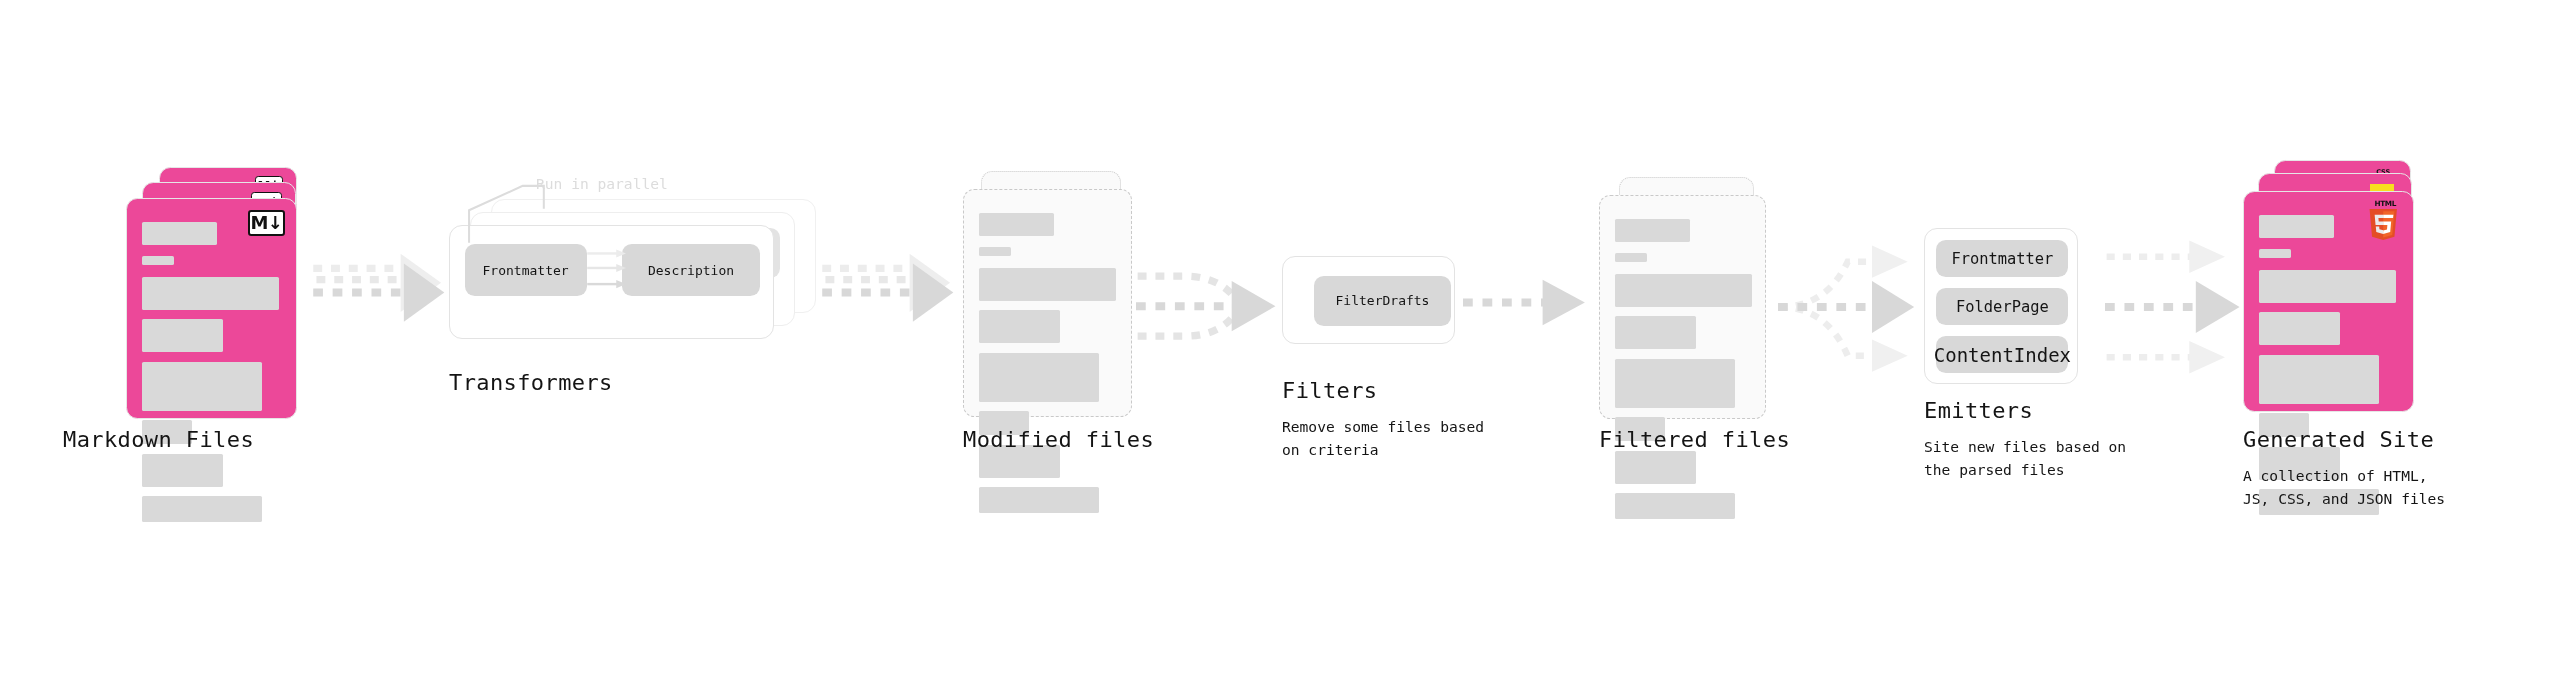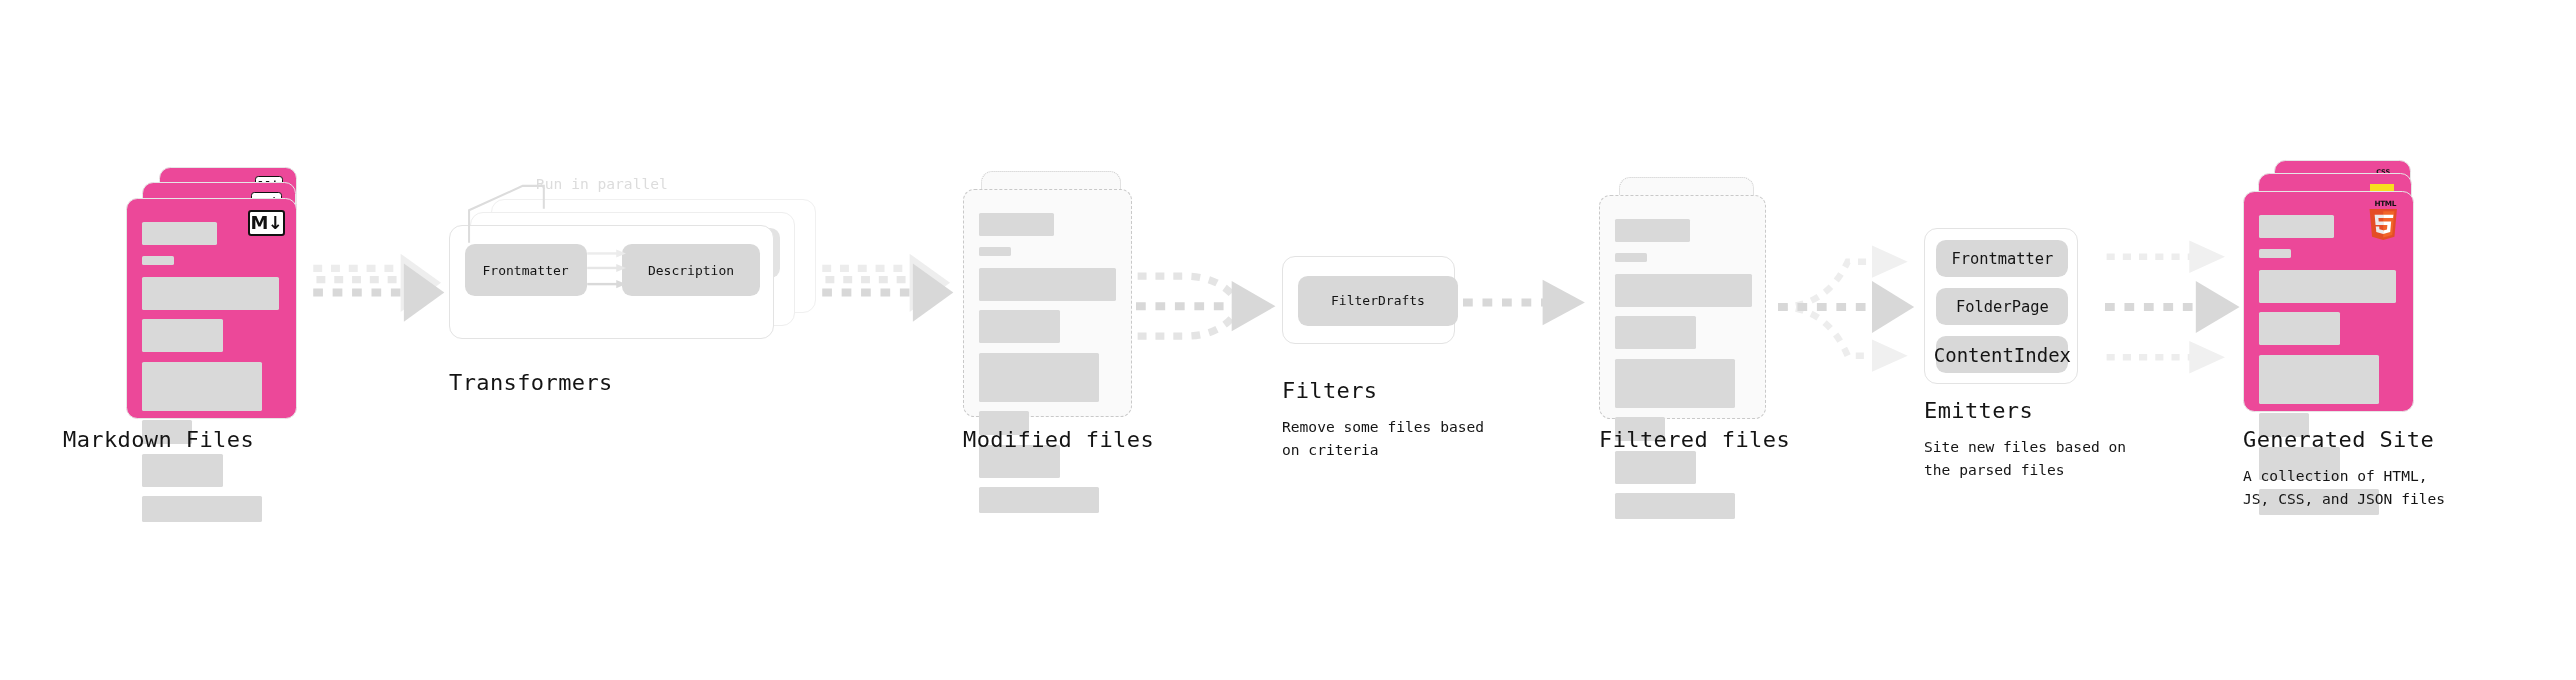--- a/index.html
+++ b/index.html
@@ -249,21 +249,21 @@
     <g stroke="#e4e4e4" stroke-width="9" stroke-dasharray="11 11" fill="none">
       <path d="M 2 96 L 60 96 Q 108 96 128 60"></path>
     </g>
     <g stroke="#d8d8d8" stroke-width="10" stroke-dasharray="12 12" fill="none">
       <line x1="0" y1="59" x2="126" y2="59"></line>
     </g>
     <polygon points="118,28 172,59 118,90" fill="#d8d8d8"></polygon>
   </svg>
 
   <div class="proc-box" style="left:1282px; top:256px; width:173px; height:88px;">
-    <div class="pill" style="left:15px; top:18.7px; width:160px; height:50px;">FilterDrafts</div>
+    <div class="pill" style="left:31px; top:18.7px; width:137px; height:50px;">FilterDrafts</div>
   </div>
   <div class="cap-title" style="left:1282px; top:378px;">Filters</div>
   <div class="cap-sub" style="left:1282px; top:416px;">Remove some files based
 on criteria</div>
 
   <svg class="arrow-svg" style="left:1463px; top:278px;" width="130" height="49" viewBox="0 0 160 60">
     <g stroke="#d8d8d8" stroke-width="10" stroke-dasharray="12 12" fill="none">
       <line x1="0" y1="30" x2="104" y2="30"></line>
     </g>
     <polygon points="98,2 150,30 98,58" fill="#d8d8d8"></polygon>

